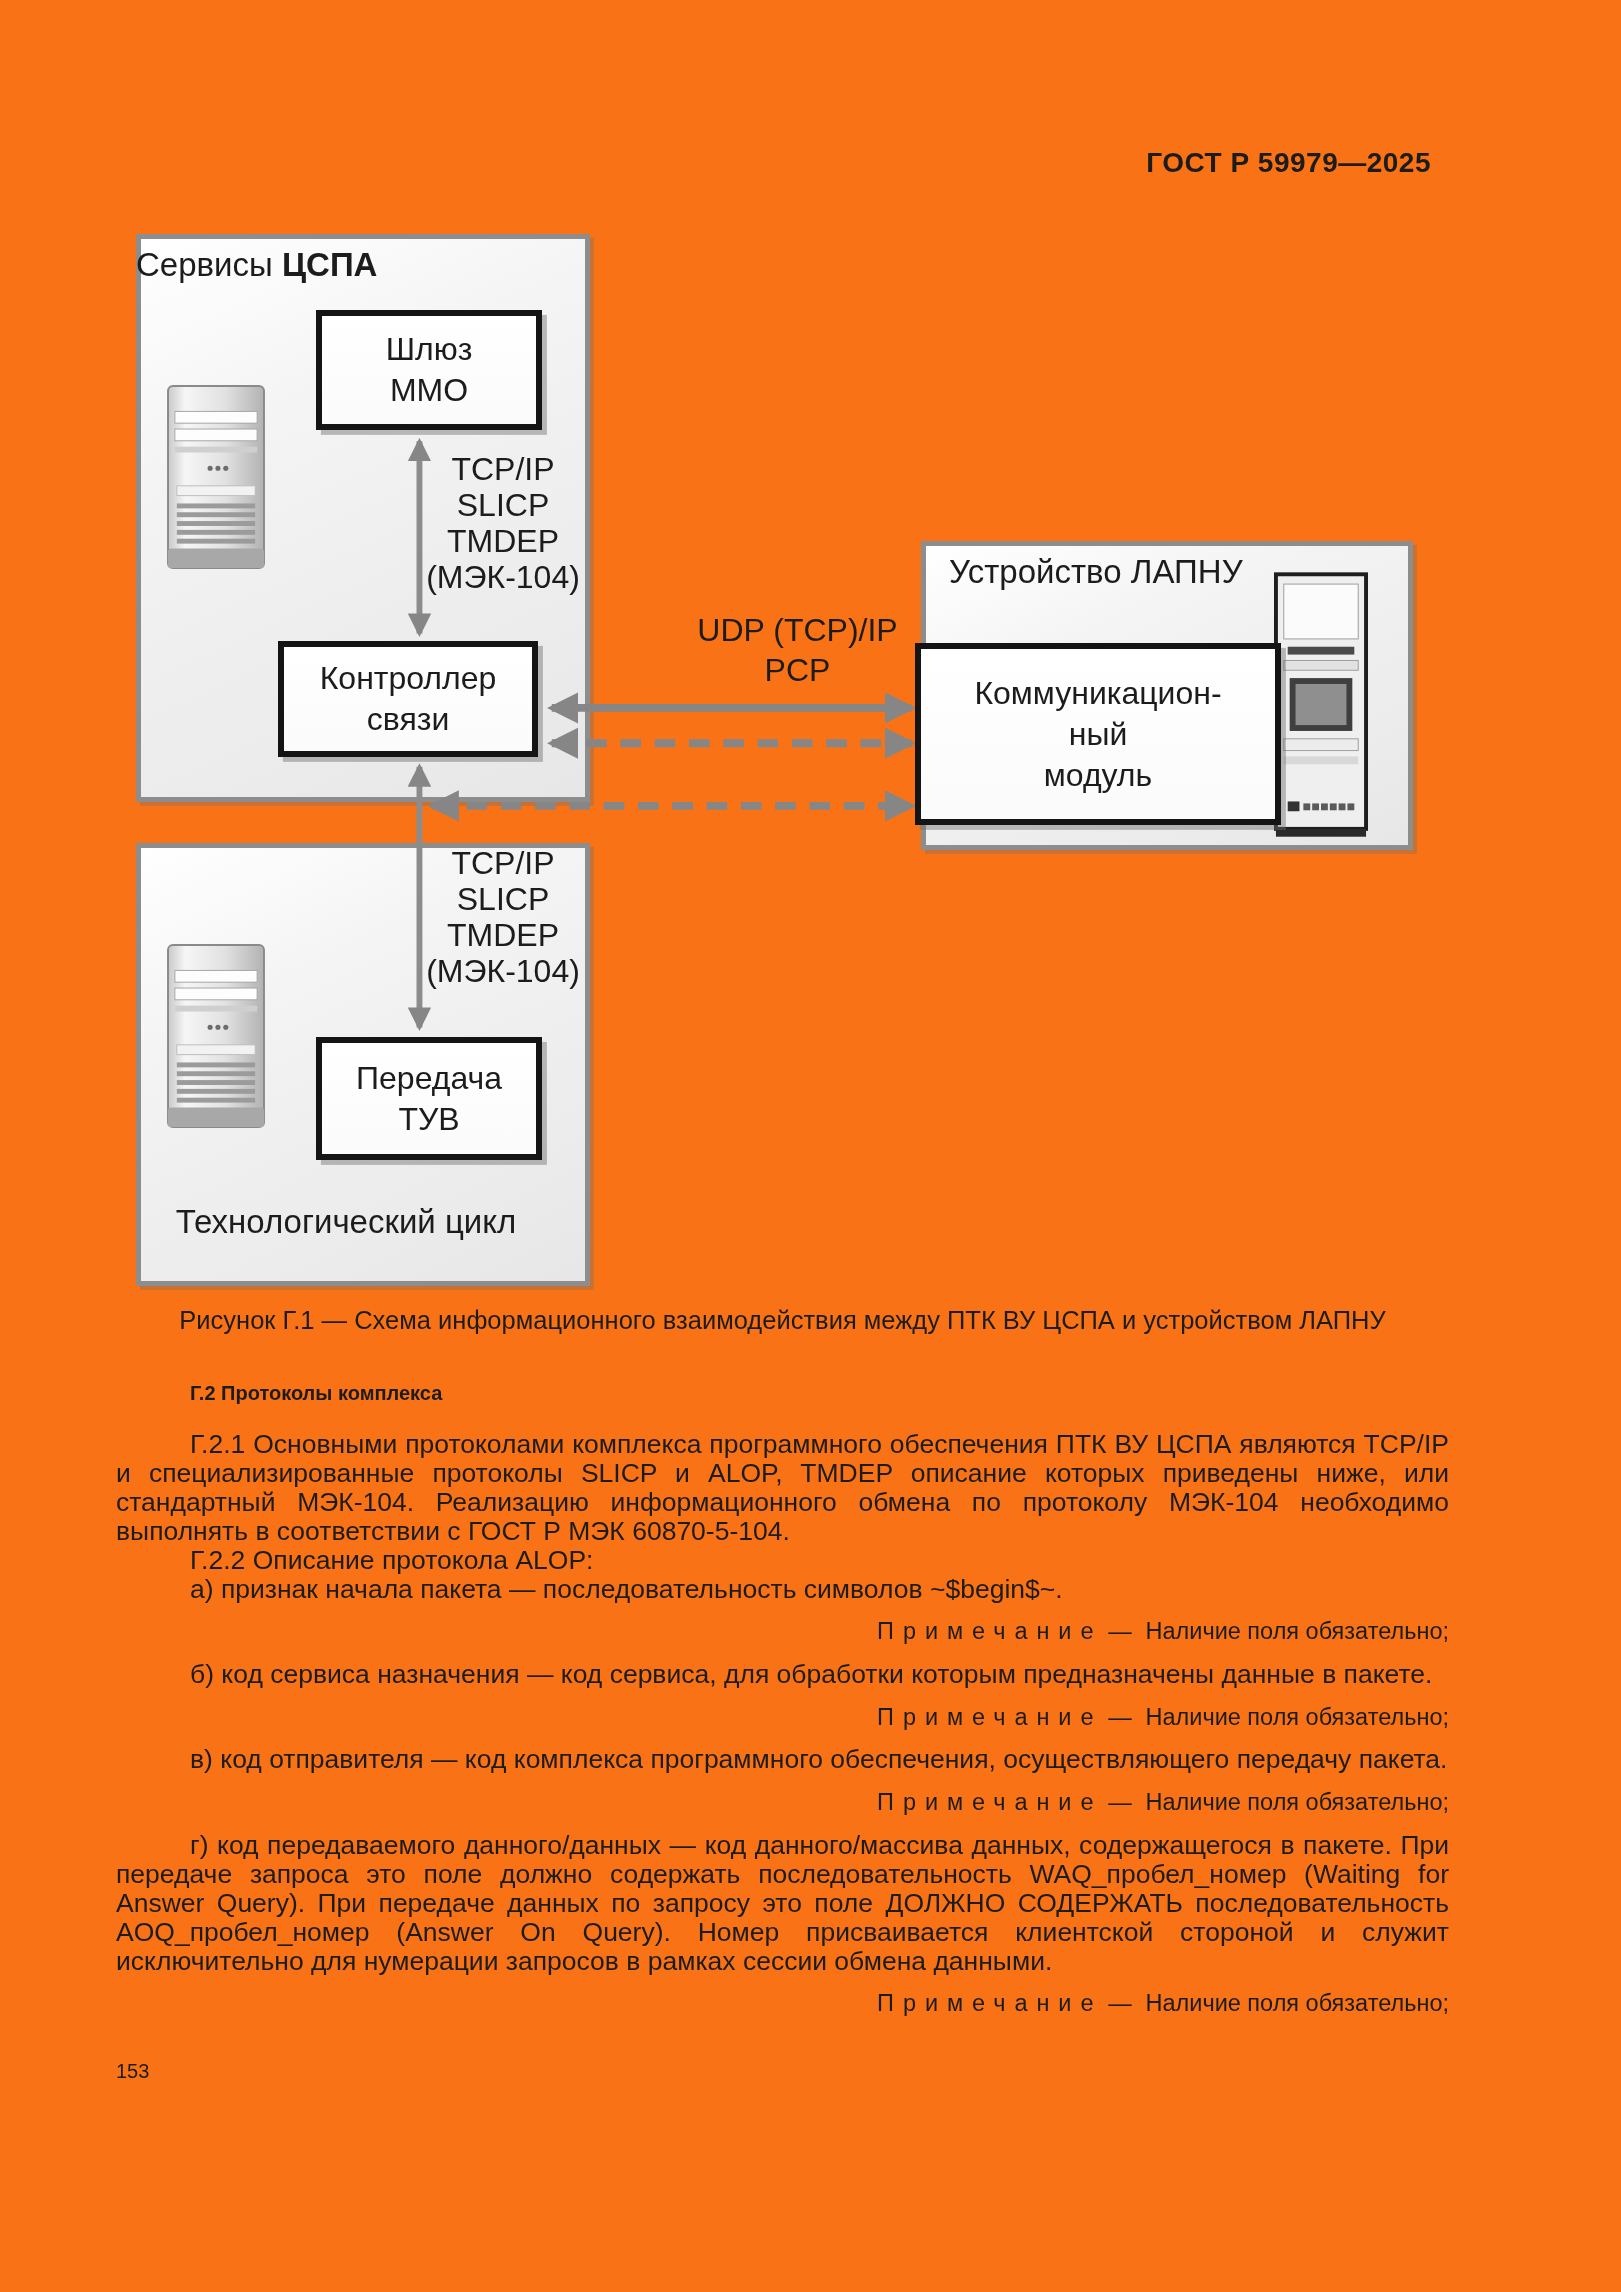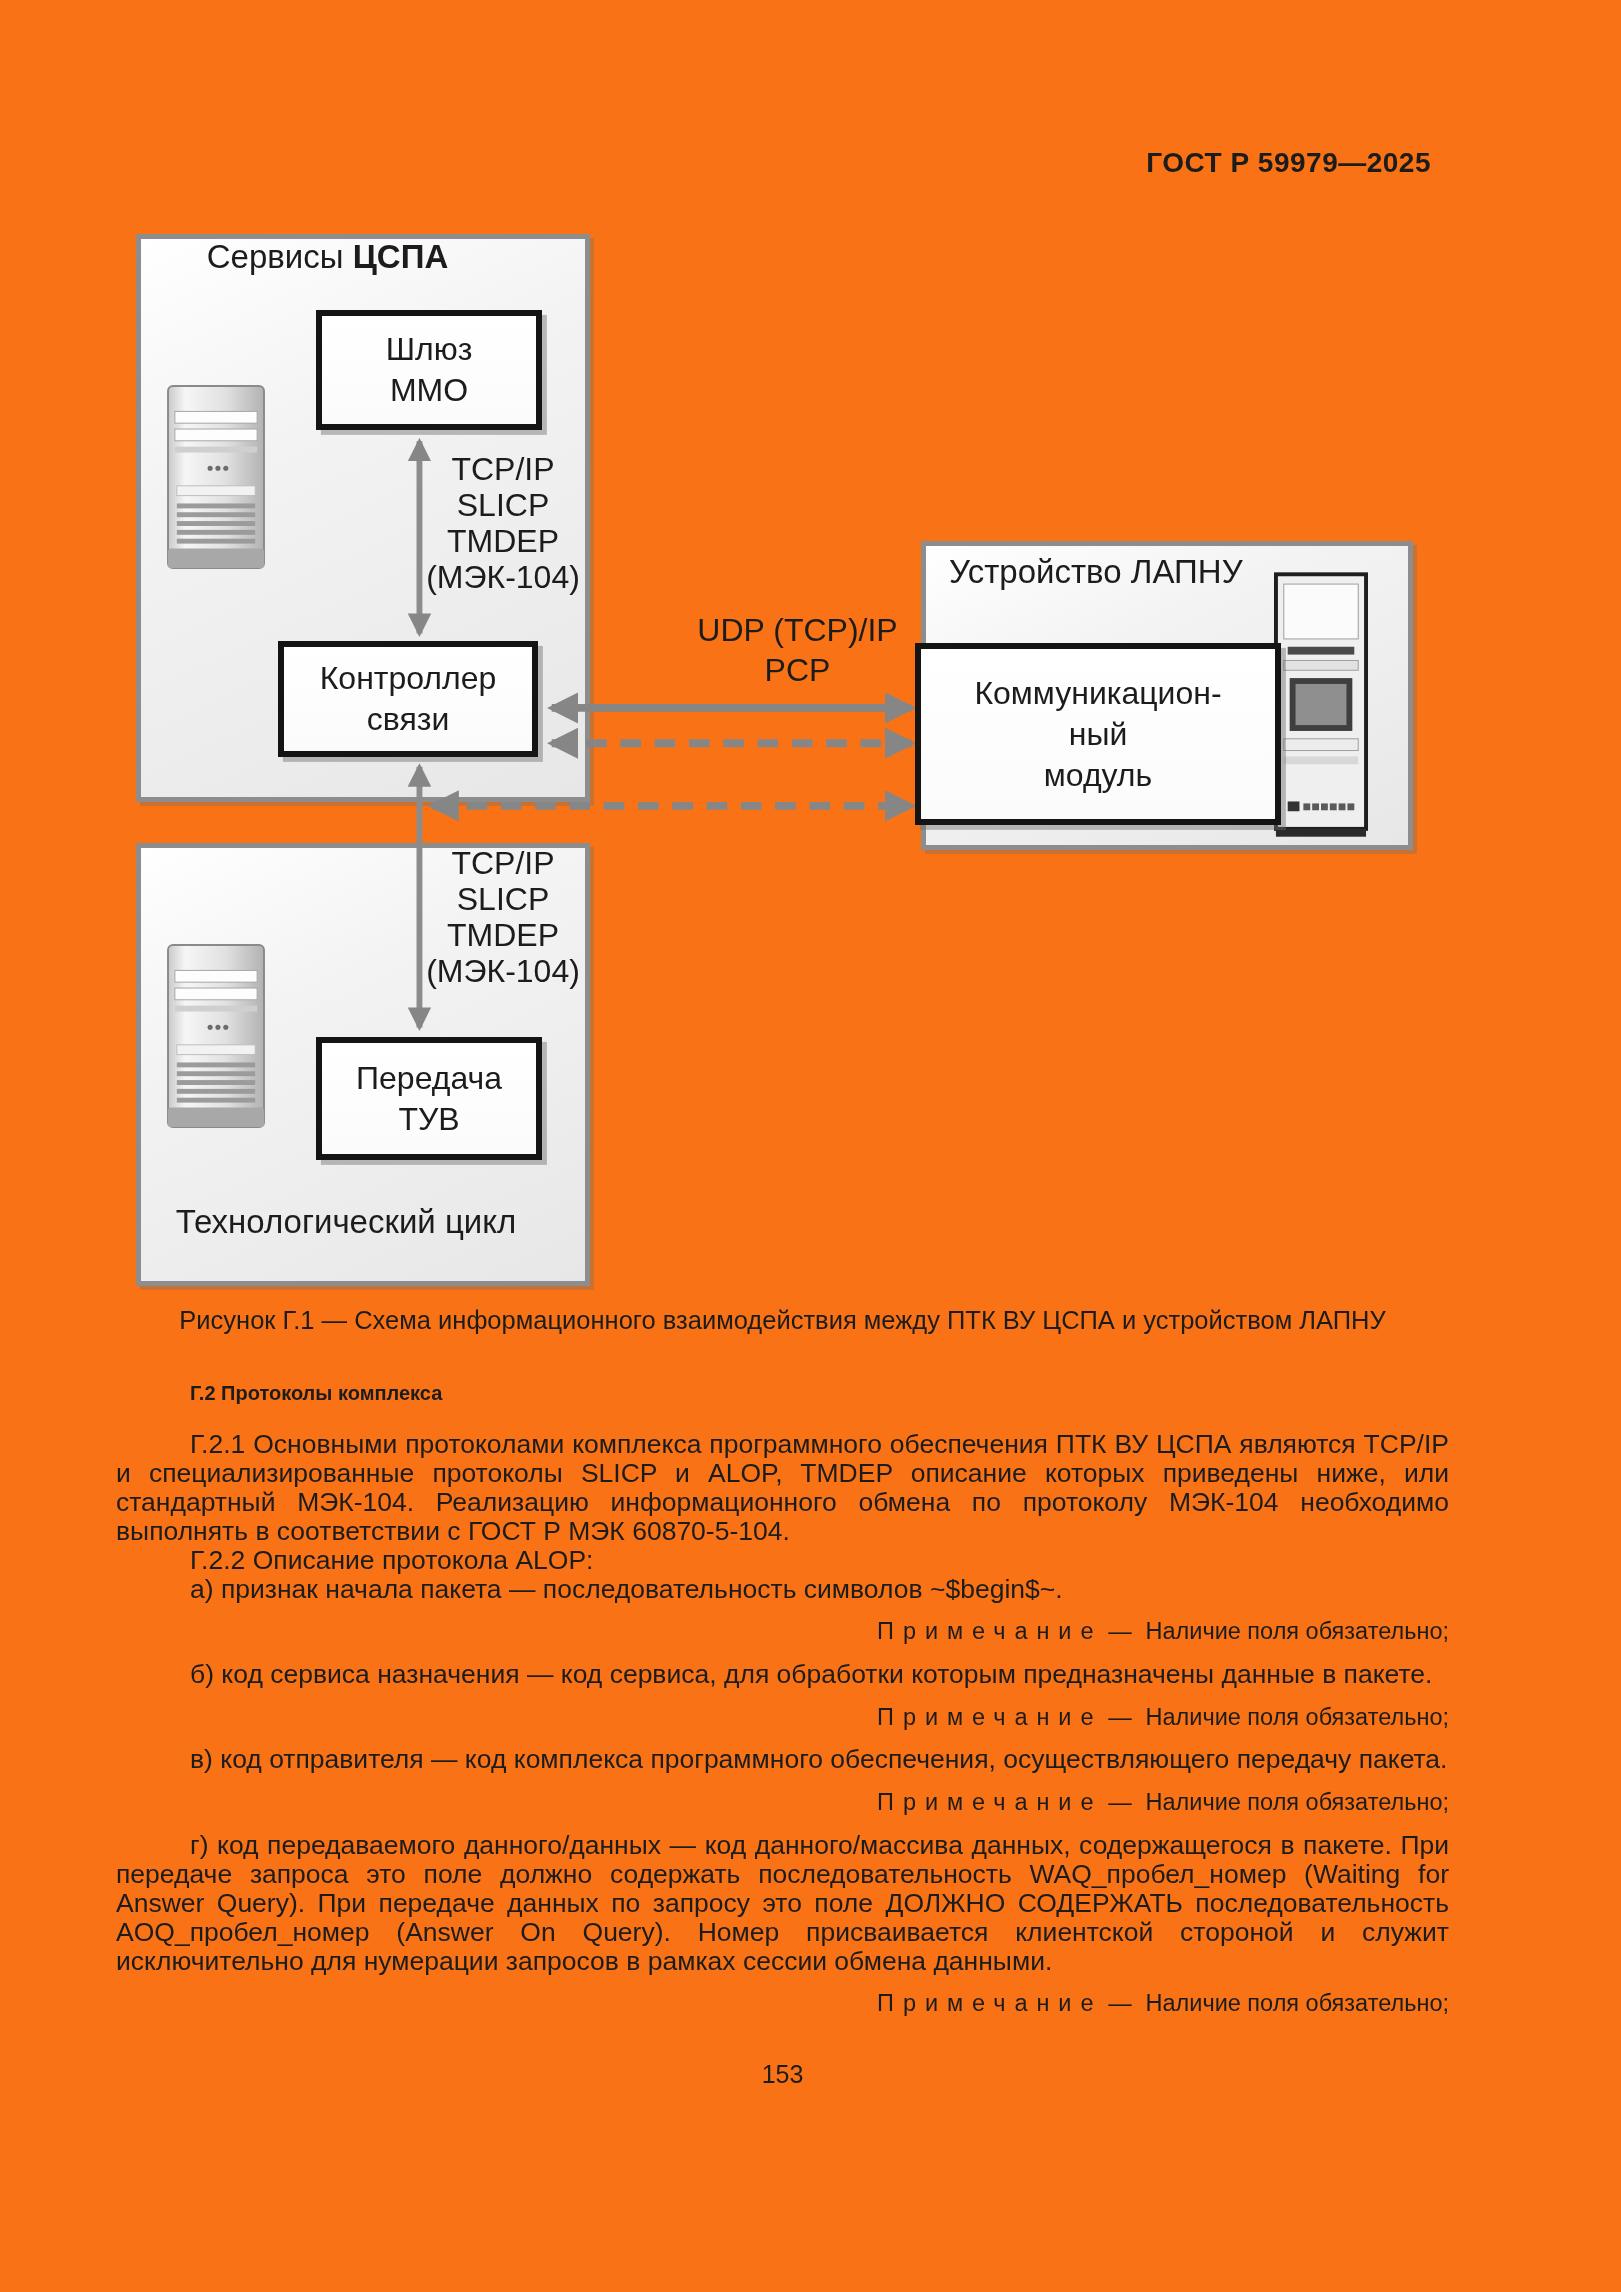--- a/index.html
+++ b/index.html
@@ -14,21 +14,21 @@
   .figure{position:absolute;left:0;top:0;width:100%;height:100%;}
   .outer-box{
     position:absolute;box-sizing:border-box;border:5.9px solid #8d8d8d;
     background:linear-gradient(155deg,#ffffff 0%,#f3f3f3 35%,#e7e7e7 100%);
     box-shadow:3.9px 3.9px 0 rgba(110,110,110,.35);z-index:1;
   }
   .box-a{left:136px;top:234px;width:454px;height:568px;}
   .box-b{left:921px;top:541px;width:492px;height:309px;}
   .box-c{left:136px;top:843px;width:454px;height:443px;}
   .outer-title{position:absolute;z-index:5;font-size:33px;white-space:nowrap;}
-  .title-a{left:136px;top:238px;width:383px;text-align:center;}
+  .title-a{left:136px;top:246px;width:383px;}
   .title-a b{margin-left:.28em;}
   .title-b{left:949px;top:553px;}
   .title-c{left:136px;top:1203px;width:420px;text-align:center;}
   .black-box{
     position:absolute;box-sizing:border-box;z-index:4;border:6.9px solid #141414;
     background:linear-gradient(180deg,#ffffff 0%,#fbfbfb 100%);
     box-shadow:4.9px 4.9px 0 rgba(110,110,110,.45);
     display:flex;flex-direction:column;align-items:center;justify-content:center;
     font-size:32px;line-height:41px;text-align:center;
   }
@@ -57,21 +57,21 @@
   }
   .content{
     position:absolute;left:116px;top:1379px;width:1333px;
     font-size:26.5px;line-height:29px;text-align:left;
   }
   .heading{font-weight:bold;margin:0 0 21.6px 74px;font-size:20px;}
   .para{margin:0;text-indent:74px;text-align:justify;}
   .note{margin:13.7px 0 13.7px 74px;font-size:23.5px;text-align:right;}
   .note-label{letter-spacing:.38em;}
   .note-dash{margin:0 13.7px 0 5.9px;}
-  .page-num{position:absolute;top:2060px;left:116px;width:1333px;text-align:center;font-size:25px;}
+  .page-num{position:absolute;top:2060px;left:116px;width:1333px;text-align:left;font-size:20px;}
 </style>
 </head>
 <body>
 
 <div class="page">
 
   <div class="doc-header">ГОСТ Р 59979—2025</div>
 
   <div class="figure">
 

